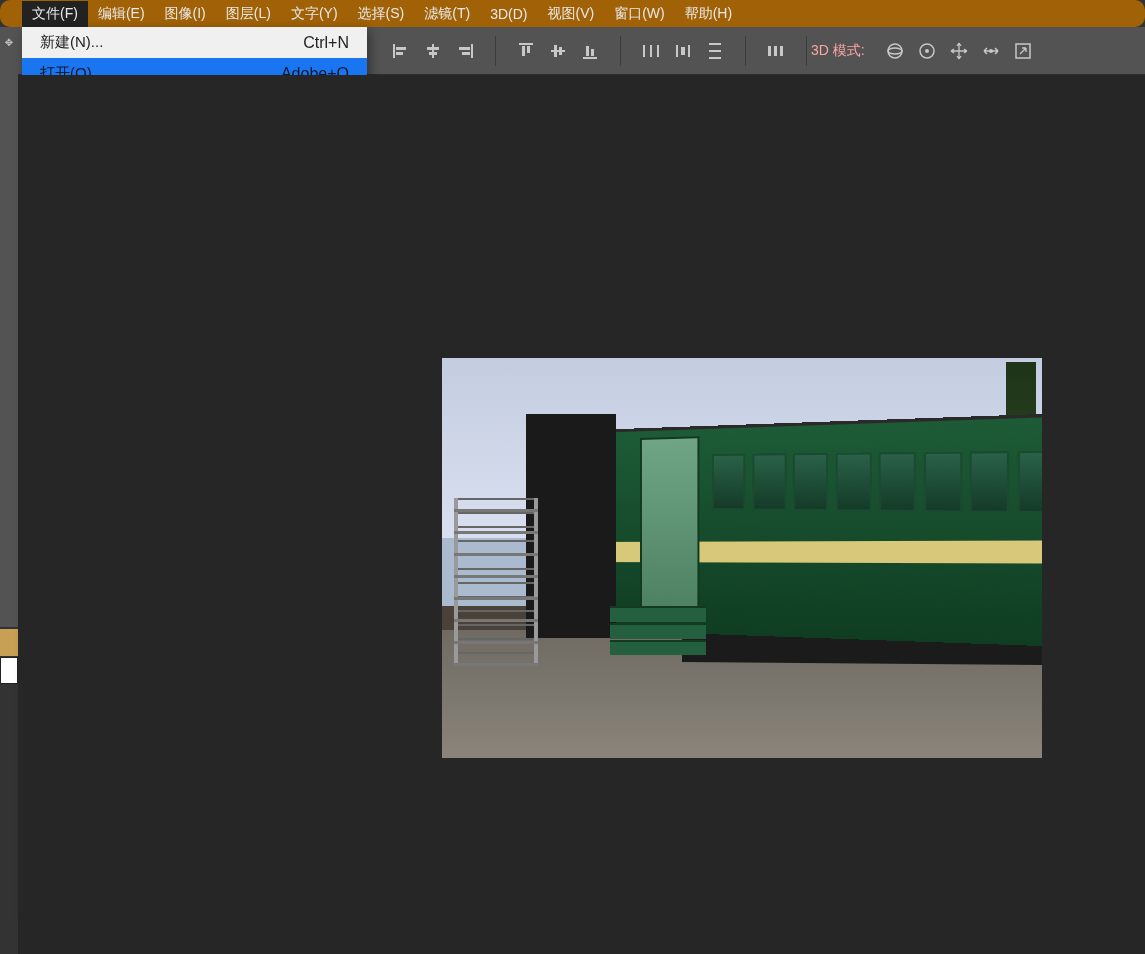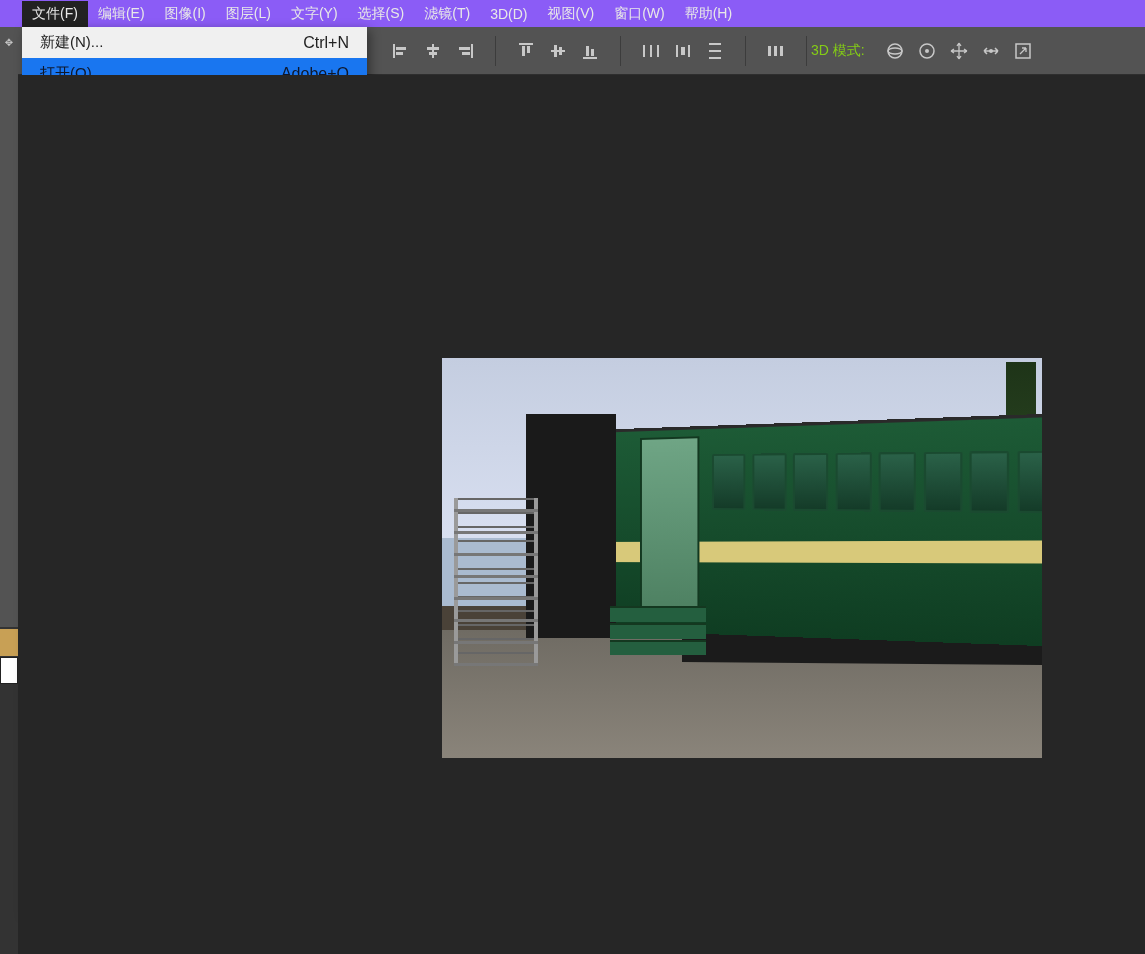--- a/index.html
+++ b/index.html
@@ -1,26 +1,26 @@
 <!DOCTYPE html>
 <html><head>
 <meta charset="utf-8">
 <style>
 * { margin: 0; padding: 0; box-sizing: border-box; font-family: "Microsoft YaHei", "Segoe UI", sans-serif; }
 body { background: #333333; width: 1145px; height: 954px; overflow: hidden; color: #e0e0e0; position: relative; }
 
-.menubar { height: 27px; background: #8b5cf6; display: flex; align-items: center; padding-left: 22px; }
+.menubar { height: 27px; background: #a16207; display: flex; align-items: center; padding-left: 22px; border-radius: 10px; }
 .menu-item { padding: 4px 10px; font-size: 14px; cursor: default; color: #e8e8e8; }
 .menu-item.open { background: #222222; }
 
 .options-bar { height: 48px; background: #535353; border-bottom: 1px solid #2e2e2e; display: flex; align-items: center; padding-left: 375px; gap: 0; }
 .tool-group { display: flex; align-items: center; padding: 0 10px; height: 100%; }
 .tool-sep { width: 1px; height: 30px; background: #3c3c3c; margin: 0 4px; }
 .tool-icon { width: 24px; height: 24px; margin: 0 4px; display: flex; align-items: center; justify-content: center; color: #c8c8c8; }
-.mode-label { font-size: 14px; color: #84cc16; margin-right: 14px; }
+.mode-label { font-size: 14px; color: #fca5a5; margin-right: 14px; }
 
 .left-strip { position: absolute; left: 0; top: 27px; width: 18px; height: 600px; background: #535353; }
 .left-strip .icon-slot { height: 30px; display:flex; align-items:center; justify-content:center; color:#c8c8c8; font-size:10px;}
 .left-strip .sel { position:absolute; top:602px; left:0; width:18px; height:27px; background:#c8a055; }
 .left-strip .white { position:absolute; top:630px; left:0; width:18px; height:27px; background:#ffffff; border:1px solid #222; }
 
 .dropdown { position: absolute; left: 22px; top: 27px; width: 345px; background: #f0f0f0; color: #222; box-shadow: 3px 3px 10px rgba(0,0,0,0.4); }
 .menu-row { display: flex; align-items: center; height: 31px; padding: 0 18px; font-size: 15px; cursor: default; position: relative; }
 .menu-row.highlighted { background: #1976f0; color: #0f172a; }
 .menu-row.disabled { color: #a0a0a0; }

